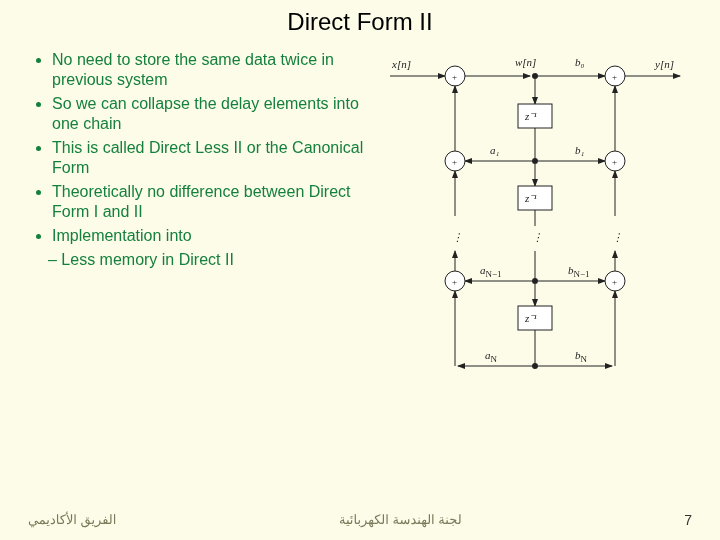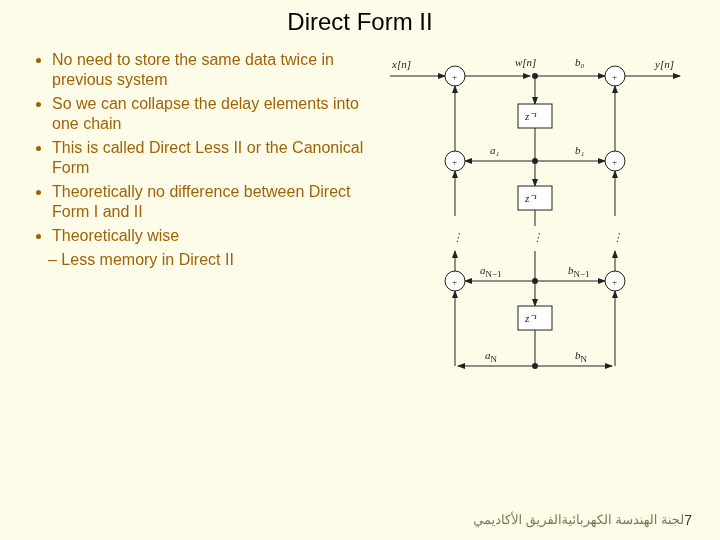--- a/index.html
+++ b/index.html
@@ -18,21 +18,21 @@
     text-align: center;
     padding-top: 8px;
   }
   .content {
     display: flex;
     padding: 10px 20px 0 30px;
   }
   .text-col {
     width: 340px;
     font-size: 16px;
-    color: #a16207;
+    color: #15803d;
     line-height: 1.25;
   }
   ul.main {
     list-style: disc;
     padding-left: 22px;
     margin: 4px 0 0 0;
   }
   ul.main > li { margin-bottom: 4px; }
   ul.sub {
     list-style: none;
@@ -43,40 +43,40 @@
   .diagram-col {
     width: 310px;
     margin-left: 10px;
   }
   svg { display: block; }
   .footer {
     position: absolute;
     bottom: 12px;
     left: 0; right: 0;
     display: flex;
-    justify-content: flex-end;
+    justify-content: space-between;
     padding: 0 28px;
     font-size: 13px;
     color: #7a7a5a;
   }
   .page-num { color: #333; font-size: 14px; }
 </style>
 </head>
 <body>
 
 <div class="title">Direct Form II</div>
 
 <div class="content">
   <div class="text-col">
     <ul class="main">
       <li>No need to store the same data twice in previous system</li>
       <li>So we can collapse the delay elements into one chain</li>
       <li>This is called Direct Less II or the Canonical Form</li>
       <li>Theoretically no difference between Direct Form I and II</li>
-      <li>Theoretically wise</li>
+      <li>Implementation into</li>
     </ul>
     <ul class="sub">
       <li>Less memory in Direct II</li>
     </ul>
   </div>
 
   <div class="diagram-col">
     <svg width="310" height="360" viewBox="0 0 310 360">
       <defs>
         <marker id="ar" markerWidth="8" markerHeight="8" refX="7" refY="3" orient="auto">

